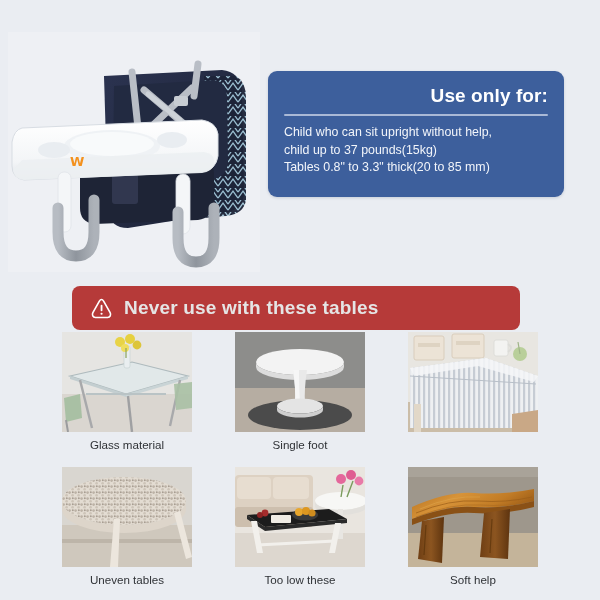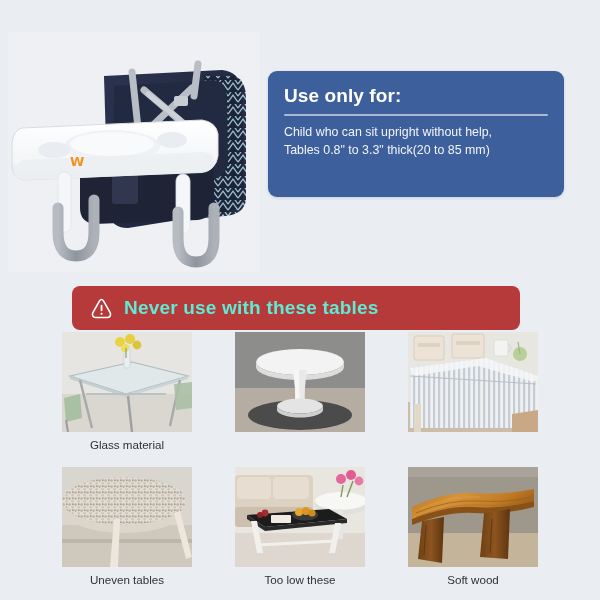--- a/index.html
+++ b/index.html
@@ -45,20 +45,21 @@
     border-radius: 9px;
     padding: 14px 16px 12px 16px;
     box-shadow: 0 1px 3px rgba(40,60,100,0.18);
   }
   .info-card-title {
     color: #ffffff;
     font-size: 19px;
     font-weight: bold;
     letter-spacing: 0.1px;
     line-height: 22px;
+    text-align: right;
   }
   .info-card-divider {
     height: 2px;
     background: #aab9d6;
     margin: 7px 0 8px 0;
     border-radius: 1px;
   }
   .info-card-body {
     color: #f2f5fa;
     font-size: 12.4px;
@@ -80,21 +81,21 @@
     padding-left: 18px;
   }
   .warn-icon {
     width: 23px; height: 23px;
     flex: 0 0 auto;
     margin-right: 11px;
     margin-top: 1px;
   }
   .warn-icon svg { display:block; width:100%; height:100%; }
   .warning-title {
-    color: #5eead4;
+    color: #e5e5e5;
     font-size: 19px;
     font-weight: bold;
     letter-spacing: 0.2px;
   }
 
   
   .tables-grid {
     position: absolute;
     left: 62px;
     top: 332px;
@@ -199,20 +200,21 @@
       <path d="M50 176 L50 200 Q50 224 68 224 Q86 224 86 200 L86 168" stroke="url(#clampGrad)" stroke-width="11" fill="none" stroke-linecap="round"></path>
       <path d="M170 180 L170 206 Q170 230 188 230 Q206 230 206 206 L206 176" stroke="url(#clampGrad)" stroke-width="11" fill="none" stroke-linecap="round"></path>
     </svg>
   </div>
 
   <div class="info-card">
     <div class="info-card-title">Use only for:</div>
     <div class="info-card-divider"></div>
     <div class="info-card-body">
       <div>Child who can sit upright without help,</div>
+      <div>child up to 37 pounds(15kg)</div>
       <div>Tables 0.8" to 3.3" thick(20 to 85 mm)</div>
     </div>
   </div>
 </div>
 
 <div class="warning-banner">
   <span class="warn-icon">
     <svg viewBox="0 0 24 24" xmlns="http://www.w3.org/2000/svg">
       <path d="M12 2.6 C13 2.6 13.6 3.3 14.2 4.3 L21 16.3
                C22.2 18.6 21 21.3 18.4 21.4 L5.6 21.4
@@ -269,20 +271,21 @@
         <ellipse cx="65" cy="30" rx="44" ry="13" fill="#f3f3f3"></ellipse>
         <path d="M21 30 A44 13 0 0 0 109 30 L109 35 A44 13 0 0 1 21 35 Z" fill="#dddddd"></path>
 
         <path d="M58 38 Q61 58 60 70 L70 70 Q69 58 72 38 Z" fill="#e9e9e9"></path>
         <path d="M58 38 Q61 58 60 70 L65 70 Q64 56 64 38 Z" fill="#f6f6f6"></path>
 
         <ellipse cx="65" cy="74" rx="23" ry="7.5" fill="#e4e4e4"></ellipse>
         <path d="M42 74 A23 7.5 0 0 0 88 74 L88 78 A23 7.5 0 0 1 42 78 Z" fill="#cfcfcf"></path>
       </svg>
     </div>
+    <div class="cell-label">Single foot</div>
   </div>
 
   <div class="grid-cell">
     <div class="cell-image">
       <svg viewBox="0 0 130 100" xmlns="http://www.w3.org/2000/svg">
         <defs>
           <pattern id="stripes" width="5" height="5" patternUnits="userSpaceOnUse">
             <rect width="5" height="5" fill="#eef0f2"></rect>
             <rect width="2.2" height="5" fill="#c6ccd4"></rect>
           </pattern>
@@ -403,15 +406,15 @@
 
         <path d="M4 52 Q40 38 66 40 Q96 42 126 34 L126 40
                  Q96 48 66 46 Q40 44 4 58 Z" fill="#8a5116"></path>
 
         <path d="M14 54 L10 92 L34 96 L36 50 Z" fill="url(#woodLeg)"></path>
         <path d="M76 46 L72 90 L100 92 L102 42 Z" fill="url(#woodLeg)"></path>
         <path d="M18 58 L16 88" stroke="#553008" stroke-width="1.2" opacity="0.6"></path>
         <path d="M84 52 L82 86" stroke="#553008" stroke-width="1.2" opacity="0.6"></path>
       </svg>
     </div>
-    <div class="cell-label">Soft wood</div>
+    <div class="cell-label">Soft help</div>
   </div>
 </div>
 
 </body></html>

